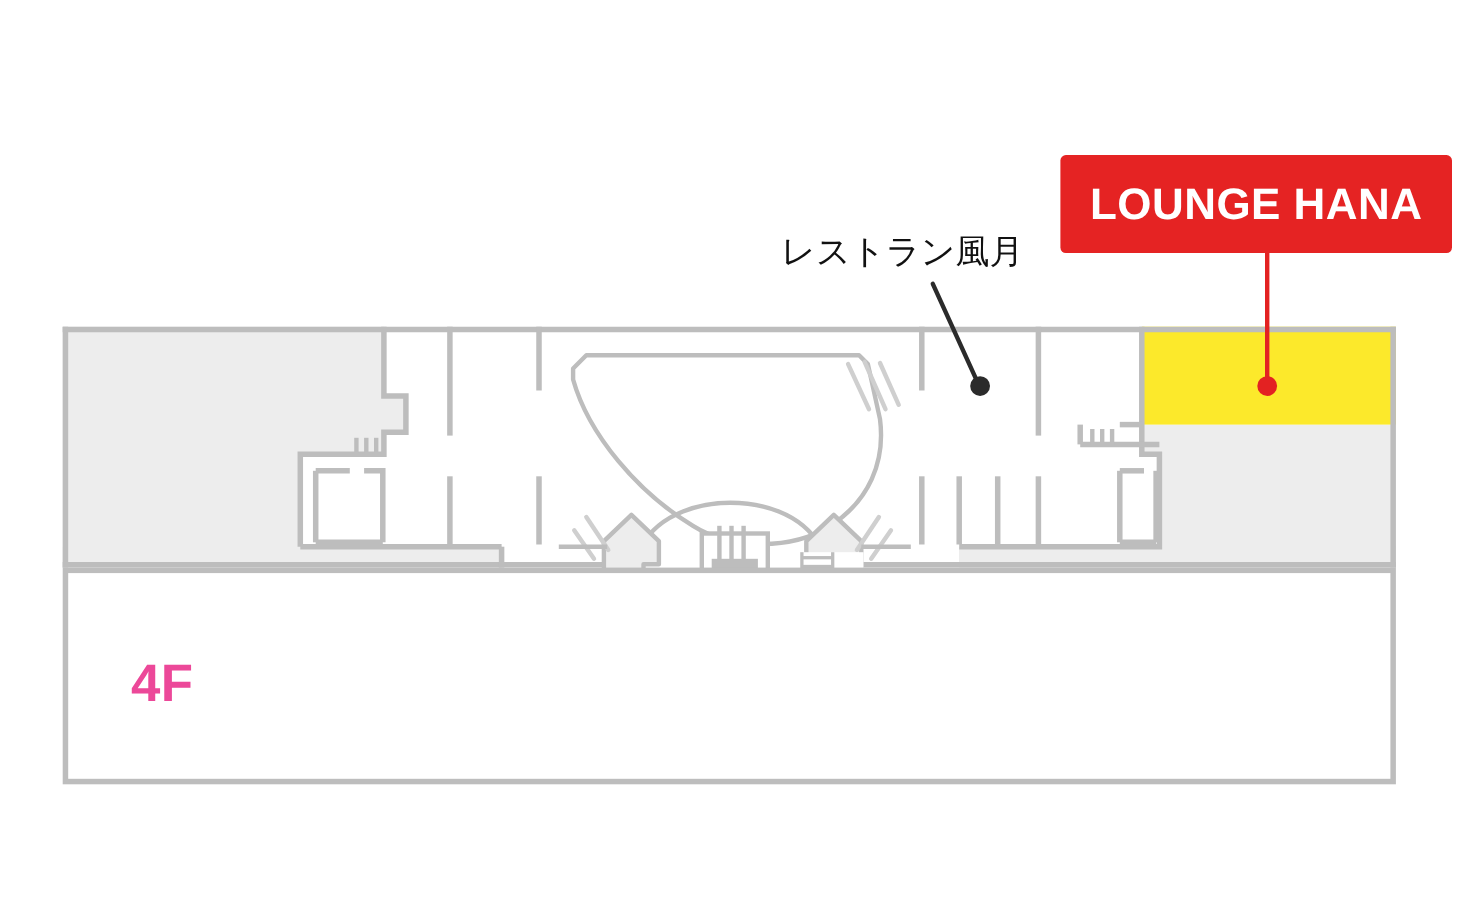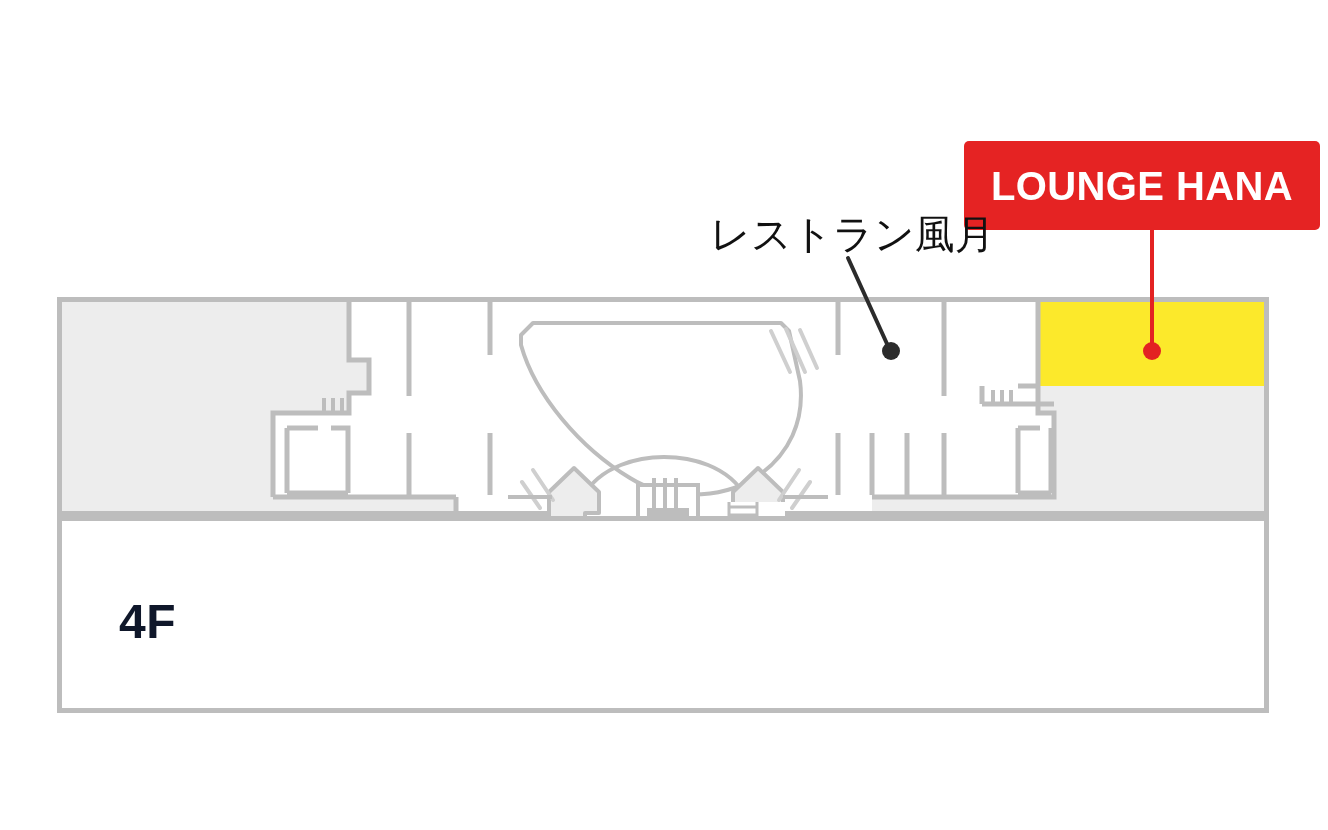--- a/index.html
+++ b/index.html
@@ -49,35 +49,35 @@
     letter-spacing: 0.4px;
     line-height: 1;
     white-space: nowrap;
     font-family: "Liberation Sans", "DejaVu Sans", sans-serif;
   }
   
   .jp-label {
     position: absolute;
     left: 710px;
     top: 212px;
-    font-size: 40px;
+    font-size: 31px;
     font-weight: normal;
     color: #111111;
     white-space: nowrap;
     line-height: 1.1;
     font-family: "DejaVu Sans", "Liberation Sans", sans-serif;
   }
   
   .floor-number {
     position: absolute;
     left: 119px;
     top: 598px;
     font-size: 48px;
     font-weight: bold;
-    color: #0f172a;
+    color: #ec4899;
     line-height: 1;
     letter-spacing: 0.5px;
     font-family: "Liberation Sans", "DejaVu Sans", sans-serif;
   }
 </style>
 </head>
 <body>
 
 <div id="stage">
 

